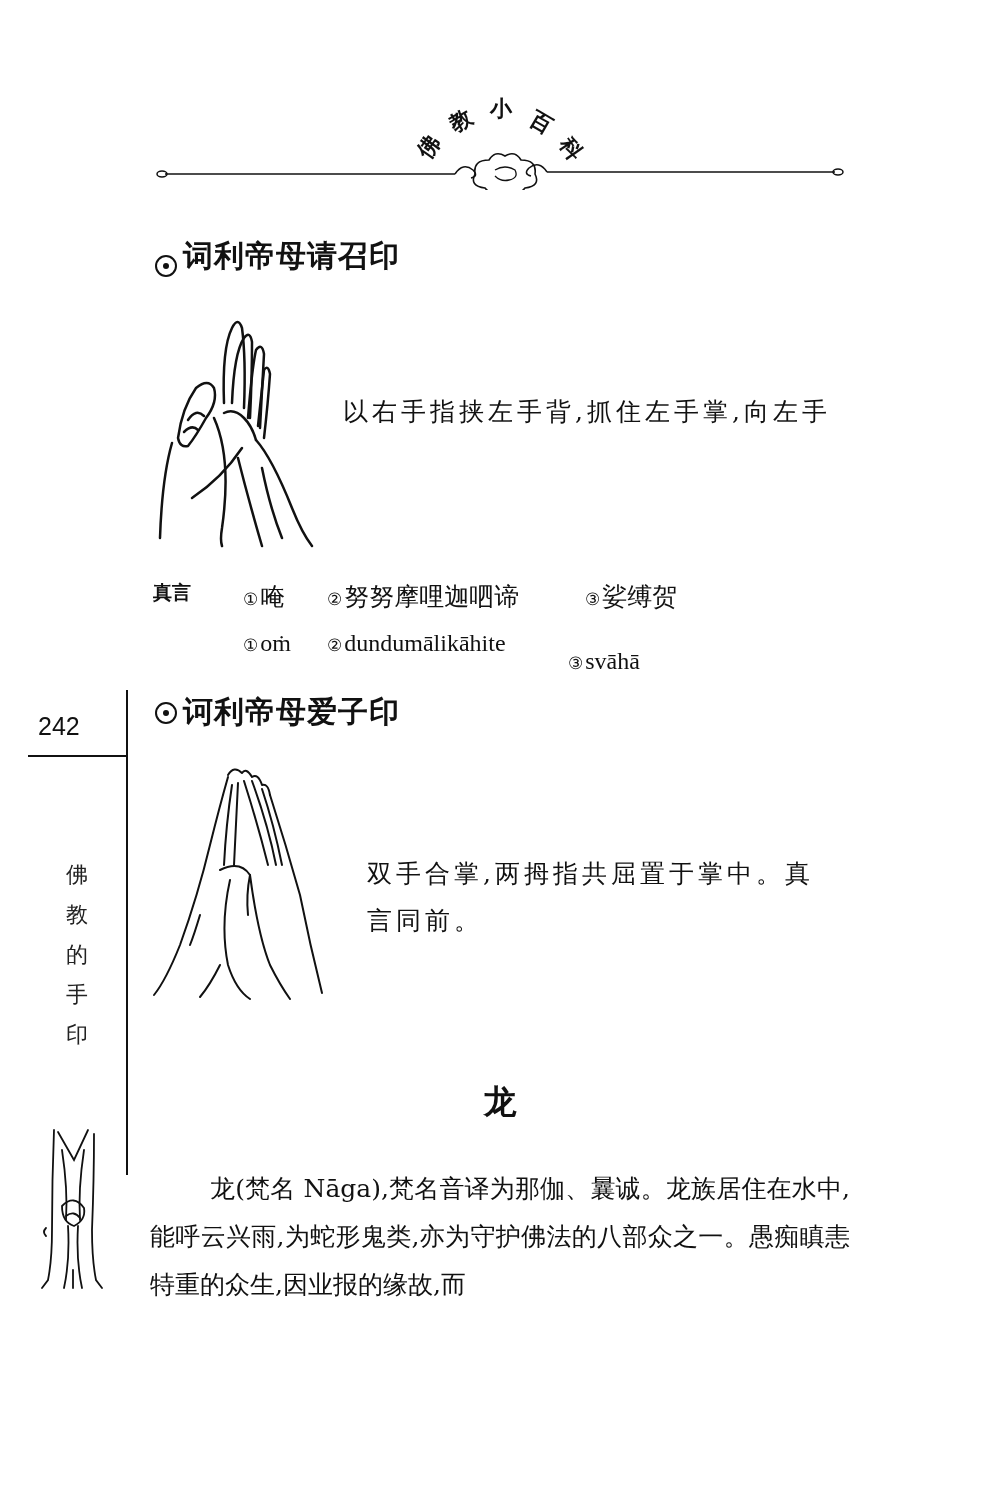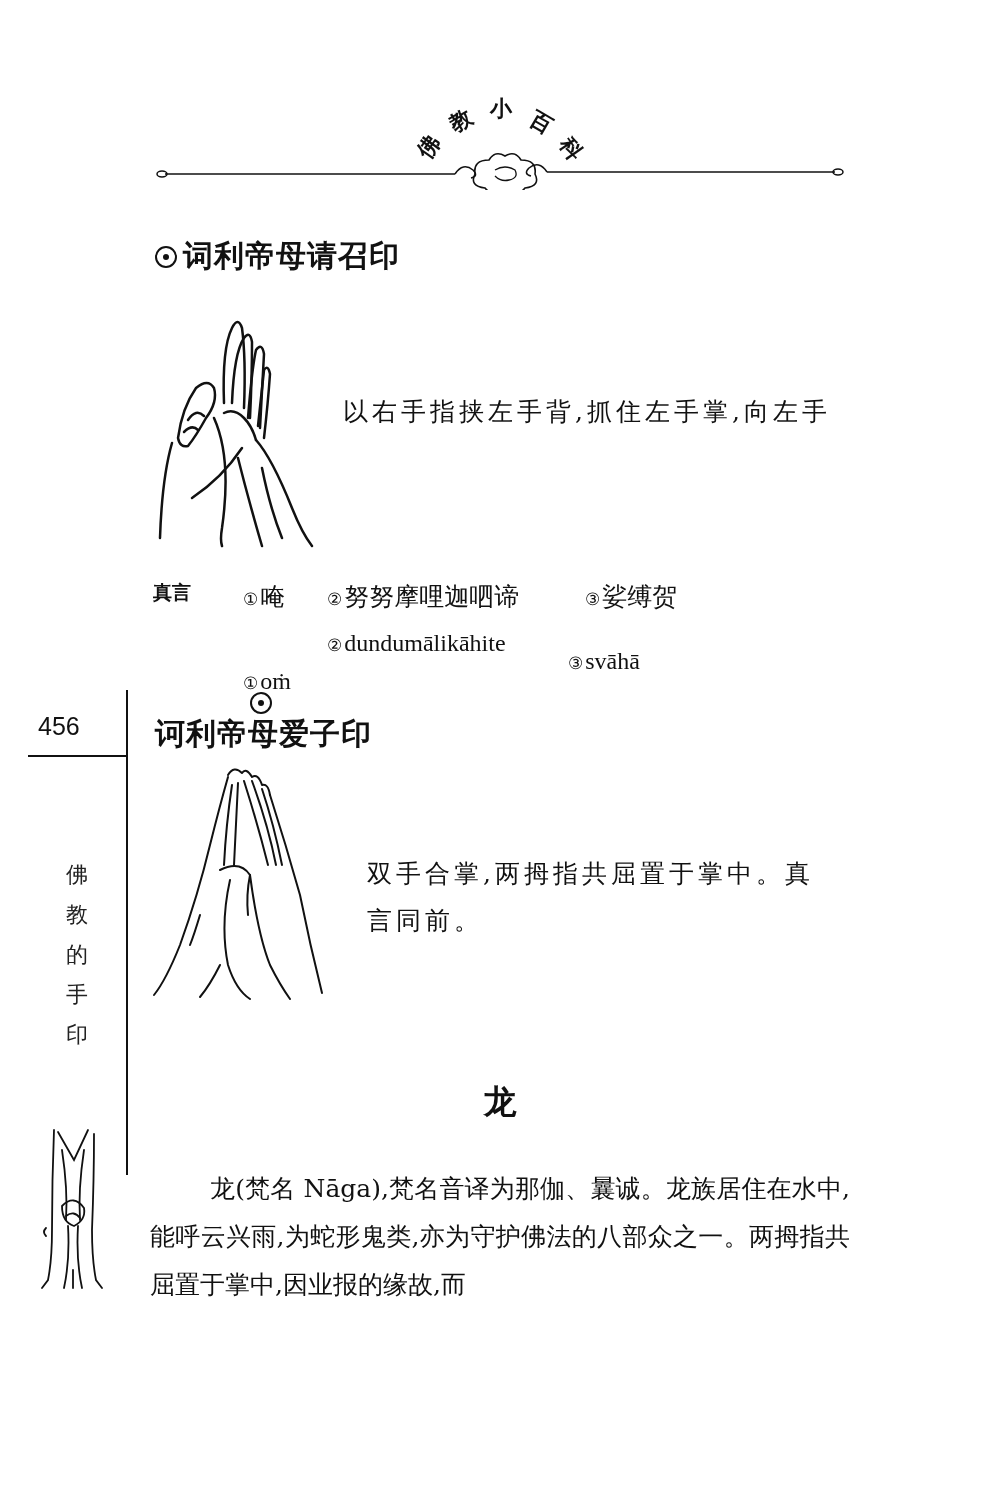--- a/index.html
+++ b/index.html
@@ -73,21 +73,21 @@
   <line x1="10" y1="24" x2="300" y2="24" stroke="#111" stroke-width="1.5"></line>
   <line x1="392" y1="22" x2="680" y2="22" stroke="#111" stroke-width="1.5"></line>
   <ellipse cx="7" cy="24" rx="5" ry="3" fill="none" stroke="#111" stroke-width="1.5"></ellipse>
   <ellipse cx="683" cy="22" rx="5" ry="3" fill="none" stroke="#111" stroke-width="1.5"></ellipse>
   <path d="M300 24 q8 -12 18 -4 q6 6 -2 8" fill="none" stroke="#111" stroke-width="1.5"></path>
   <path d="M392 22 q-8 -12 -18 -4 q-6 6 2 8" fill="none" stroke="#111" stroke-width="1.5"></path>
   <path d="M320 24 q-2 -14 14 -14 q6 -10 16 -4 q10 -6 16 4 q16 0 14 14 q6 12 -10 14 q-6 8 -20 4 q-14 4 -20 -4 q-16 -2 -10 -14z" fill="none" stroke="#111" stroke-width="1.6"></path>
   <path d="M340 20 q10 -6 20 0 q4 8 -6 10 q-8 2 -14 -4" fill="none" stroke="#111" stroke-width="1.3"></path>
 </svg>
 
-<div class="abs sec-heading" style="left:155px;top:236px;">
+<div class="abs sec-heading" style="left:155px;top:236px;align-items:flex-end;">
   <span class="bullet"></span>
   <span>词利帝母请召印</span>
 </div>
 
 <svg class="abs" style="left:152px;top:308px;" width="170" height="240" viewBox="0 0 170 240">
   <g fill="none" stroke="#111" stroke-width="2.5" stroke-linecap="round" stroke-linejoin="round">
     <path d="M72 95 Q70 40 80 20 Q86 8 90 20 Q94 50 92 100"></path>
     <path d="M80 95 Q82 45 92 30 Q98 22 100 34 Q100 70 98 110"></path>
     <path d="M96 110 Q100 60 104 42 Q110 34 112 46 Q110 80 108 120"></path>
     <path d="M106 118 Q110 80 112 62 Q116 56 118 66 Q116 95 112 130"></path>
@@ -111,31 +111,31 @@
 <div class="abs mantra-label" style="left:153px;top:580px;">真言</div>
 <div class="abs mantra-row" style="left:243px;top:580px;">
   <span class="num">①</span><span>唵</span>
 </div>
 <div class="abs mantra-row" style="left:327px;top:580px;">
   <span class="num">②</span><span>努努摩哩迦呬谛</span>
 </div>
 <div class="abs mantra-row" style="left:585px;top:580px;">
   <span class="num">③</span><span>娑缚贺</span>
 </div>
-<div class="abs mantra-roman" style="left:243px;top:668px;text-align:center;">
+<div class="abs mantra-roman" style="left:243px;top:630px;text-align:center;">
   <span class="num">①</span><span>oṁ</span>
 </div>
 <div class="abs mantra-roman" style="left:327px;top:630px;">
   <span class="num">②</span><span>dundumālikāhite</span>
 </div>
 <div class="abs mantra-roman" style="left:568px;top:648px;">
   <span class="num">③</span><span>svāhā</span>
 </div>
 
-<div class="abs page-number">456</div>
+<div class="abs page-number">242</div>
 <div class="abs left-vrule"></div>
 <div class="abs left-hrule"></div>
 <div class="abs side-title">
   <div>佛</div>
   <div>教</div>
   <div>的</div>
   <div>手</div>
   <div>印</div>
 </div>
 <svg class="abs" style="left:38px;top:1120px;" width="70" height="170" viewBox="0 0 70 170">
@@ -147,21 +147,21 @@
     <path d="M46 30 Q40 70 42 100"></path>
     <path d="M24 86 Q36 74 46 88 Q48 100 36 106 Q24 102 24 86"></path>
     <path d="M28 96 Q36 90 42 98"></path>
     <path d="M30 106 Q32 140 26 168"></path>
     <path d="M40 106 Q38 140 44 168"></path>
     <path d="M35 150 L35 168"></path>
     <path d="M8 108 Q4 112 8 116"></path>
   </g>
 </svg>
 
-<div class="abs sec-heading" style="left:155px;top:692px;flex-direction:column;">
+<div class="abs sec-heading" style="left:155px;top:692px;">
   <span class="bullet"></span>
   <span>诃利帝母爱子印</span>
 </div>
 
 <svg class="abs" style="left:150px;top:765px;" width="185" height="235" viewBox="0 0 185 235">
   <g fill="none" stroke="#111" stroke-width="2" stroke-linecap="round" stroke-linejoin="round">
     <path d="M78 10 Q84 0 92 8 Q96 2 102 12 Q108 8 112 20 Q118 18 120 30"></path>
     <path d="M78 12 Q70 40 60 80 Q48 130 30 180 Q16 215 4 230"></path>
     <path d="M120 30 Q136 80 150 130 Q160 180 172 228"></path>
     <path d="M82 20 Q76 60 74 100"></path>
@@ -176,13 +176,13 @@
     <path d="M70 200 Q60 220 50 232"></path>
   </g>
 </svg>
 
 <div class="abs desc" style="left:367px;top:850px;width:490px;">
   <div>双手合掌,两拇指共屈置于掌中。真</div>
   <div>言同前。</div>
 </div>
 
 <div class="abs article-title">龙</div>
-<div class="abs article-body">龙(梵名 Nāga),梵名音译为那伽、曩诚。龙族居住在水中,能呼云兴雨,为蛇形鬼类,亦为守护佛法的八部众之一。两拇指共屈置于掌中,因业报的缘故,而</div>
+<div class="abs article-body">龙(梵名 Nāga),梵名音译为那伽、曩诚。龙族居住在水中,能呼云兴雨,为蛇形鬼类,亦为守护佛法的八部众之一。愚痴瞋恚特重的众生,因业报的缘故,而</div>
 
 </body></html>

